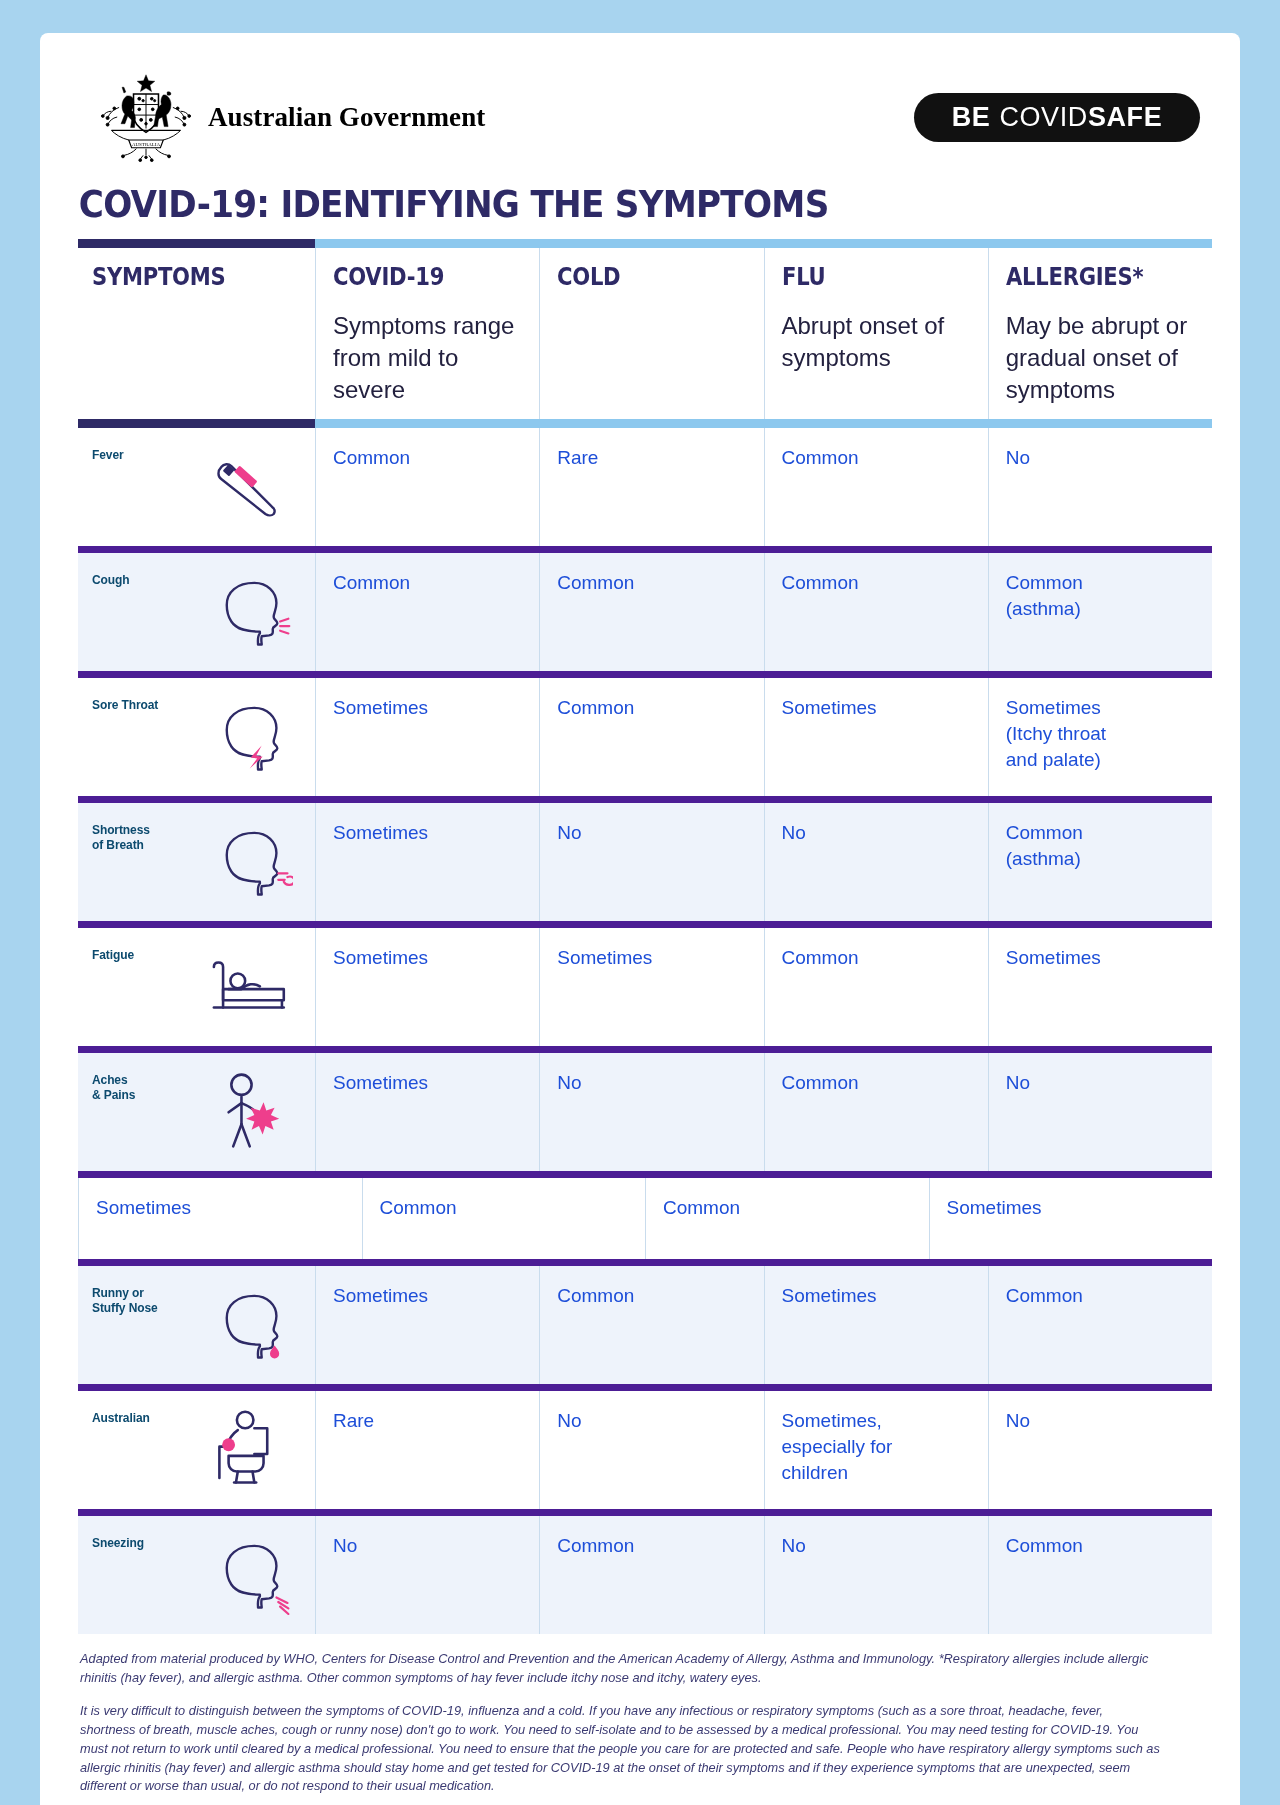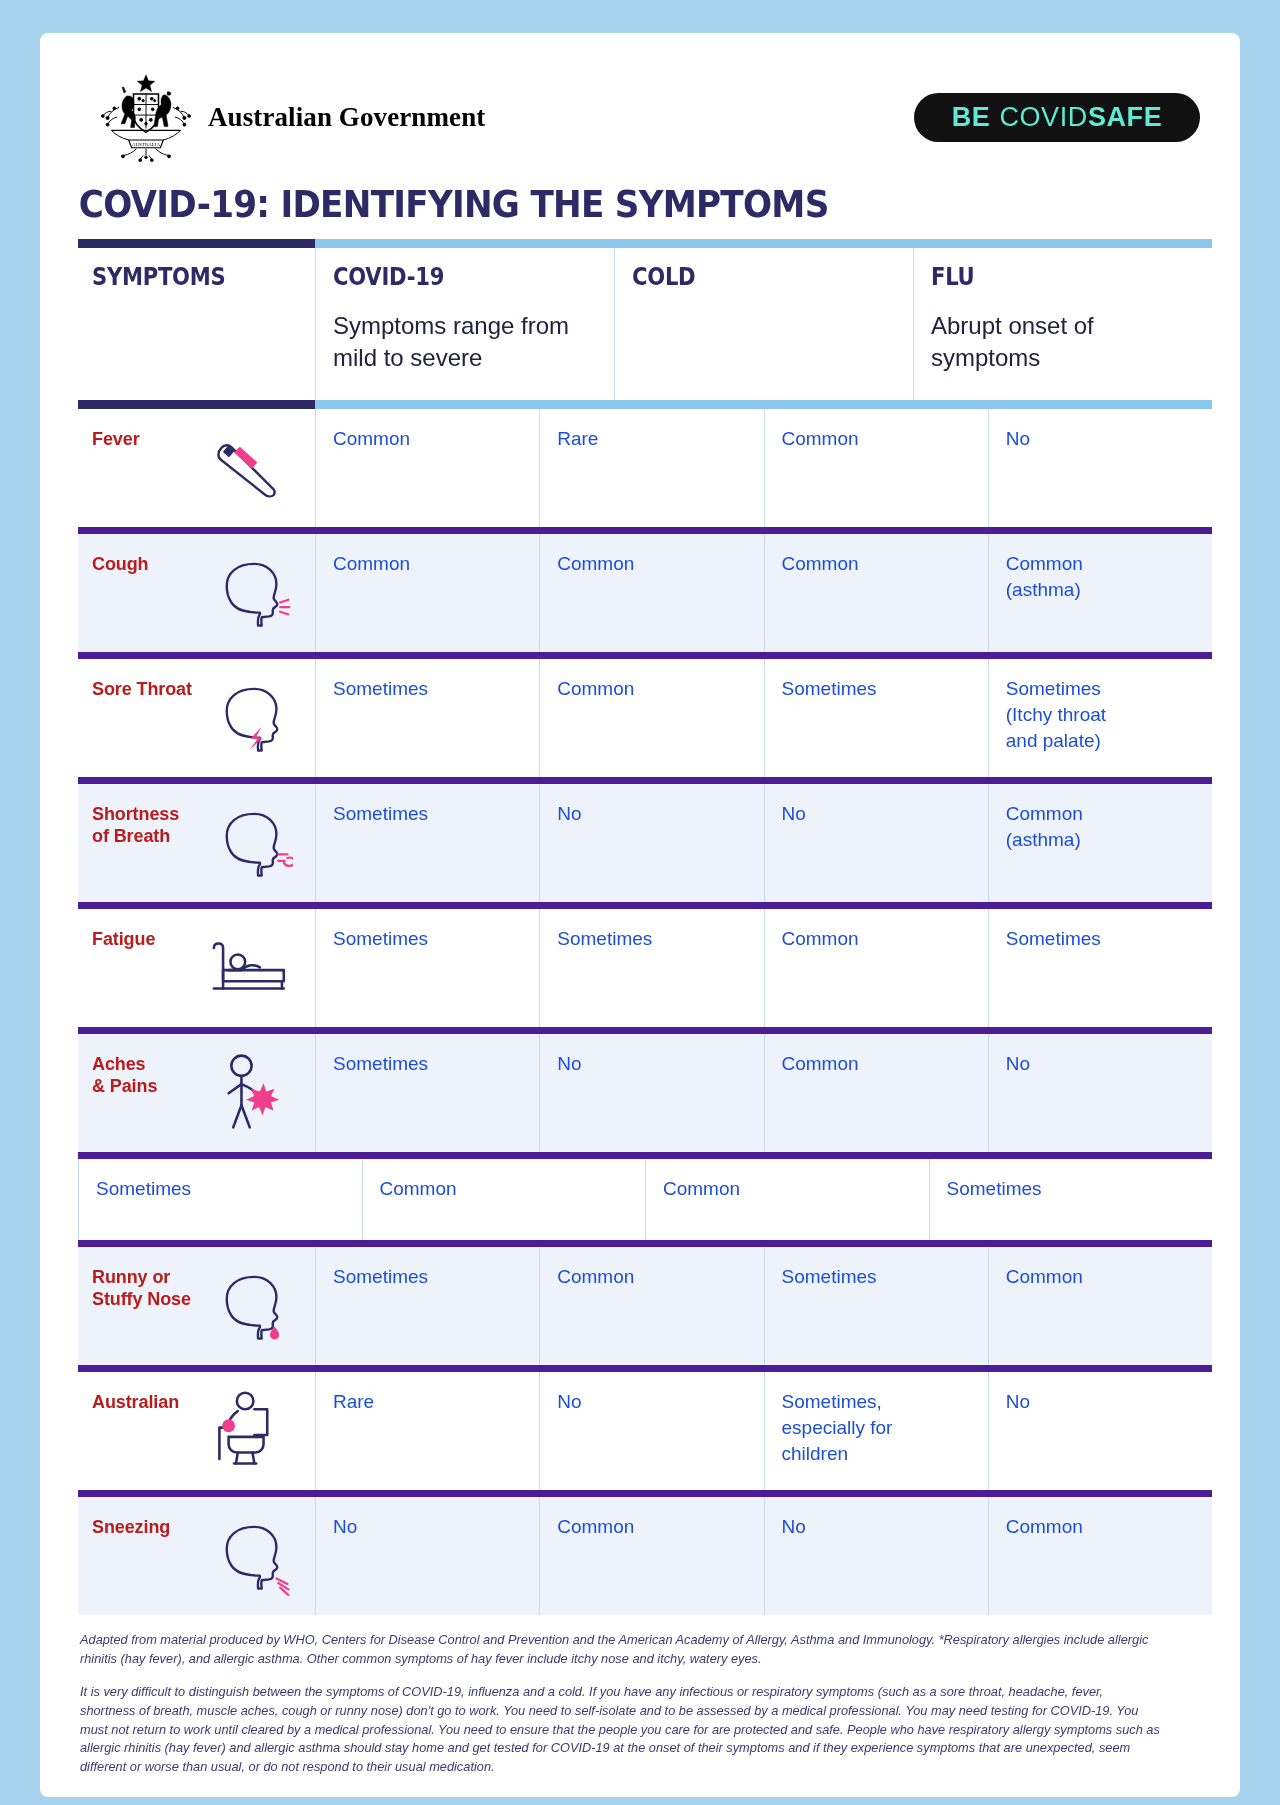--- a/index.html
+++ b/index.html
@@ -46,21 +46,21 @@
     background: #111111;
     border-radius: 30px;
     height: 49px;
     padding: 0 26px;
     display: flex;
     align-items: center;
     justify-content: center;
     gap: 0;
     min-width: 286px;
   }
-  .cs-txt { font-size: 27px; color: #5eead4; letter-spacing: .6px; white-space: nowrap; }
+  .cs-txt { font-size: 27px; color: #ffffff; letter-spacing: .6px; white-space: nowrap; }
   .cs-b { font-weight: bold; }
   .cs-r { font-weight: normal; }
   .cs-sp { display: inline-block; width: 9px; }
 
   
   .title {
     font-family: "DejaVu Sans", sans-serif;
     font-weight: bold;
     font-size: 38px;
     line-height: 1;
@@ -101,23 +101,23 @@
   .col-desc {
     font-size: 24px;
     line-height: 1.32;
     color: #23213f;
     margin-top: 20px;
     font-weight: 300;
   }
   .hdr-row { min-height: 152px; }
 
   .sym-name {
-    font-size: 18px;
+    font-size: 12px;
     font-weight: bold;
-    color: #b91c1c;
+    color: #0c4a6e;
     line-height: 1.22;
     letter-spacing: -.1px;
     padding-top: 3px;
     width: 120px;
   }
   .sym-inner { display: flex; align-items: flex-start; justify-content: space-between; height: 100%; }
   .sym-icon { width: 92px; height: 84px; flex: 0 0 92px; margin-right: 6px; }
   .val {
     font-size: 19px;
     line-height: 1.36;
@@ -238,20 +238,26 @@
 to severe</div>
         </div>
         <div class="cell c-dat">
           <div class="col-title">COLD</div>
         </div>
         <div class="cell c-dat">
           <div class="col-title">FLU</div>
           <div class="col-desc">Abrupt onset
 of symptoms</div>
         </div>
+        <div class="cell c-dat">
+          <div class="col-title">ALLERGIES*</div>
+          <div class="col-desc">May be abrupt or
+gradual onset
+of symptoms</div>
+        </div>
       </div>
 
       <div class="accent-row">
         <div class="accent-dark" style="width:237px"></div>
         <div class="accent-light" style="flex:1"></div>
       </div>
 
       <div id="rows">
           <div class="row data-row">
             <div class="cell c-sym">

